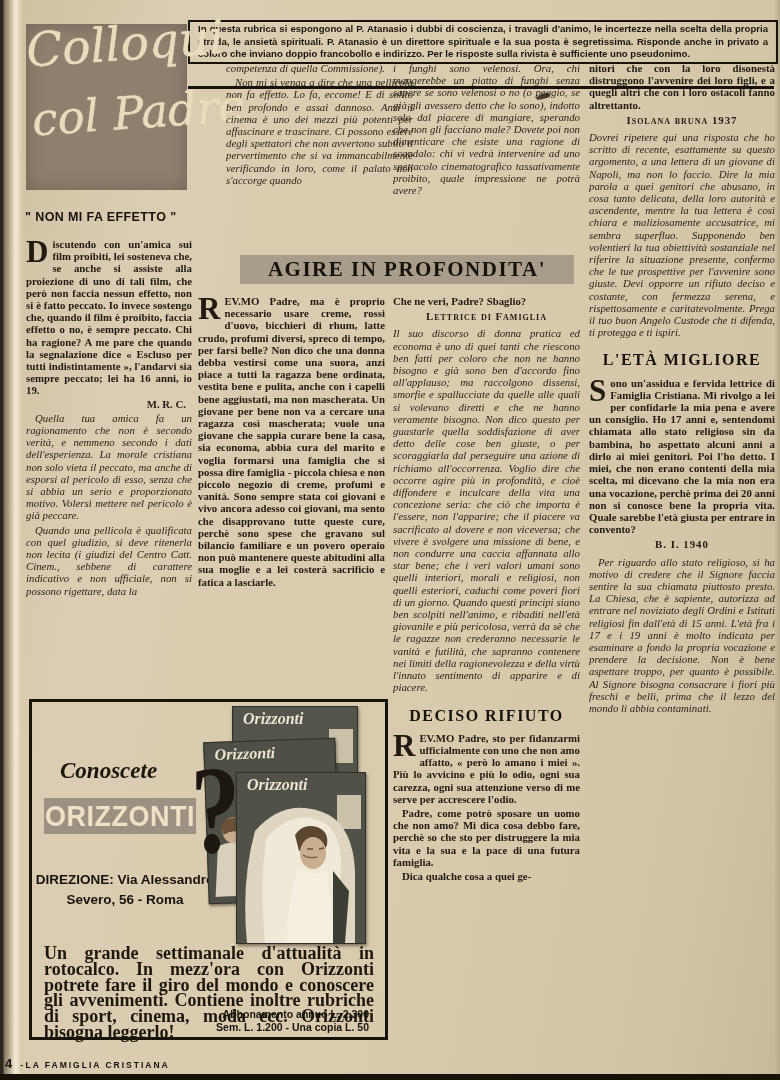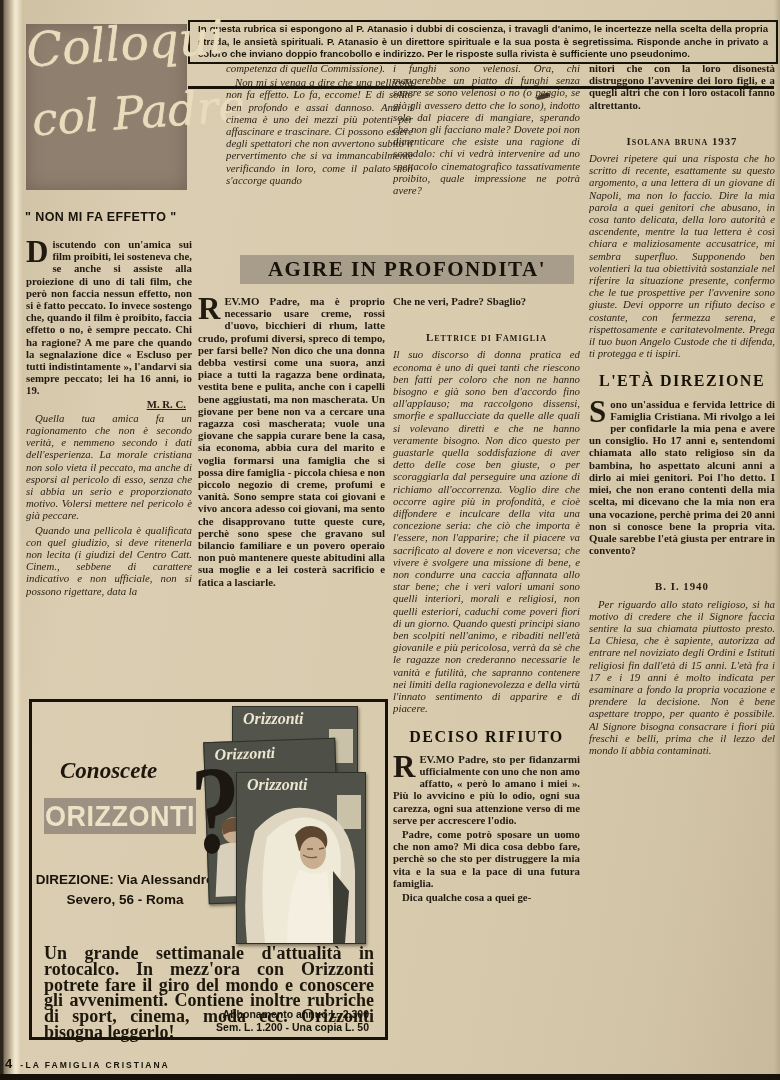--- a/index.html
+++ b/index.html
@@ -38,23 +38,23 @@
   .agire-bar span{font-family:"Liberation Serif",serif;font-weight:bold;font-size:21px;
     letter-spacing:1.5px;color:#17120a;text-align:right;}
 
   
   .col{position:absolute;font-size:10.8px;line-height:12.2px;text-align:justify;overflow:hidden;}
   .col p{margin:2px 0 0;text-indent:9px;}
   .col p.first,.col p.noindent{text-indent:0;}
   .letter{font-weight:bold;color:#201a10;}
   .reply{font-style:italic;color:#251e12;}
   .dc{float:left;font-size:31px;line-height:25px;padding:1px 4px 0 0;font-weight:bold;font-style:normal;}
-  .sig-right{text-align:right;font-weight:bold;font-style:normal;padding-right:6px;margin-top:1px !important;text-decoration:underline;}
+  .sig-right{text-align:right;font-weight:bold;font-style:normal;padding-right:6px;margin-top:1px !important;}
   .sig-center{text-align:center;font-weight:bold;font-style:normal;font-variant:small-caps;
-    letter-spacing:1px;margin:24px 0 5px !important;text-indent:0 !important;}
+    letter-spacing:1px;margin:3px 0 5px !important;text-indent:0 !important;}
   .subhead{text-align:center;font-weight:bold;font-size:16px;letter-spacing:1.5px;
     margin:16px 0 10px;font-family:"Liberation Serif",serif;color:#17120a;}
   .col1{left:26px;top:236px;width:166px;height:462px;}
   .col2{left:198px;top:60px;width:187px;height:193px;margin-left:28px;}
   .col3t{left:393px;top:60px;width:187px;height:193px;}
   .col2b{left:198px;top:293px;width:187px;height:404px;}
   .col3b{left:393px;top:293px;width:187px;height:766px;}
   .col4{left:589px;top:60px;width:186px;height:1000px;}
 
   
@@ -141,21 +141,21 @@
     <h3 class="subhead">DECISO RIFIUTO</h3>
     <p class="letter first"><span class="dc">R</span><span>EV.MO Padre, sto per fidanzarmi ufficialmente con uno che non amo affatto, « però lo amano i miei ». Più lo avvicino e più lo odio, ogni sua carezza, ogni sua attenzione verso di me serve per accrescere l'odio.</span></p>
     <p class="letter">Padre, come potrò sposare un uomo che non amo? Mi dica cosa debbo fare, perchè so che sto per distruggere la mia vita e la sua e la pace di una futura famiglia.</p>
     <p class="letter">Dica qualche cosa a quei ge-</p>
   </div>
 
   <div class="col col4">
     <p class="letter noindent">nitori che con la loro disonestà distruggono l'avvenire dei loro figli, e a quegli altri che con i loro ostacoli fanno altrettanto.</p>
     <p class="sig-center">Isolana bruna 1937</p>
     <p class="reply noindent">Dovrei ripetere qui una risposta che ho scritto di recente, esattamente su questo argomento, a una lettera di un giovane di Napoli, ma non lo faccio. Dire la mia parola a quei genitori che abusano, in cosa tanto delicata, della loro autorità e ascendente, mentre la tua lettera è così chiara e maliziosamente accusatrice, mi sembra superfluo. Supponendo ben volentieri la tua obiettività sostanziale nel riferire la situazione presente, confermo che le tue prospettive per l'avvenire sono giuste. Devi opporre un rifiuto deciso e costante, con fermezza serena, e rispettosamente e caritatevolmente. Prega il tuo buon Angelo Custode che ti difenda, ti protegga e ti ispiri.</p>
-    <h3 class="subhead">L'ETÀ DIREZIONE</h3>
+    <h3 class="subhead">L'ETÀ MIGLIORE</h3>
     <p class="letter first"><span class="dc">S</span><span>ono un'assidua e fervida lettrice di Famiglia Cristiana. Mi rivolgo a lei per confidarle la mia pena e avere un consiglio. Ho 17 anni e, sentendomi chiamata allo stato religioso sin da bambina, ho aspettato alcuni anni a dirlo ai miei genitori. Poi l'ho detto. I miei, che non erano contenti della mia scelta, mi dicevano che la mia non era una vocazione, perchè prima dei 20 anni non si conosce bene la propria vita. Quale sarebbe l'età giusta per entrare in convento?</span></p>
     <p class="sig-center">B. I. 1940</p>
     <p class="reply">Per riguardo allo stato religioso, si ha motivo di credere che il Signore faccia sentire la sua chiamata piuttosto presto. La Chiesa, che è sapiente, autorizza ad entrare nel noviziato degli Ordini e Istituti religiosi fin dall'età di 15 anni. L'età fra i 17 e i 19 anni è molto indicata per esaminare a fondo la propria vocazione e prendere la decisione. Non è bene aspettare troppo, per quanto è possibile. Al Signore bisogna consacrare i fiori più freschi e belli, prima che il lezzo del mondo li abbia contaminati.</p>
   </div>
 
   <div class="ad-box">
     <div class="ad-conoscete">Conoscete</div>
     <div class="ad-brandbox">
       <span class="ad-brand">ORIZZONTI</span>
     </div>

